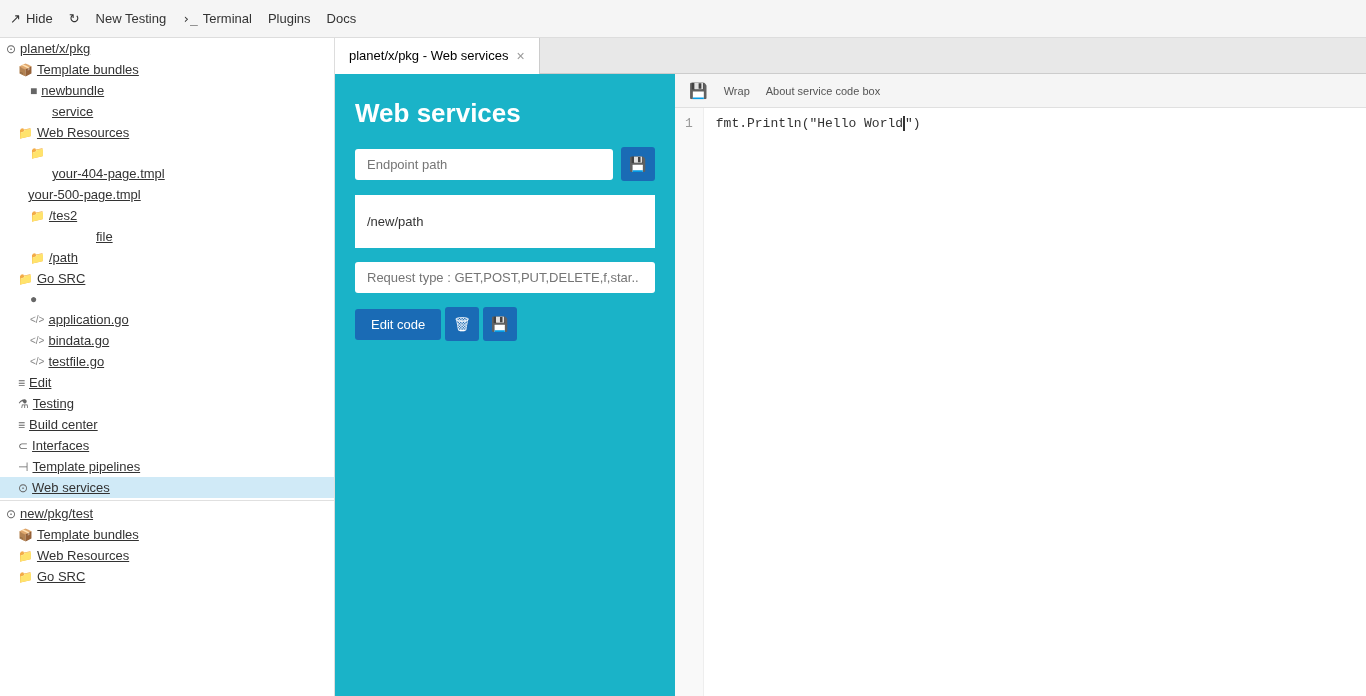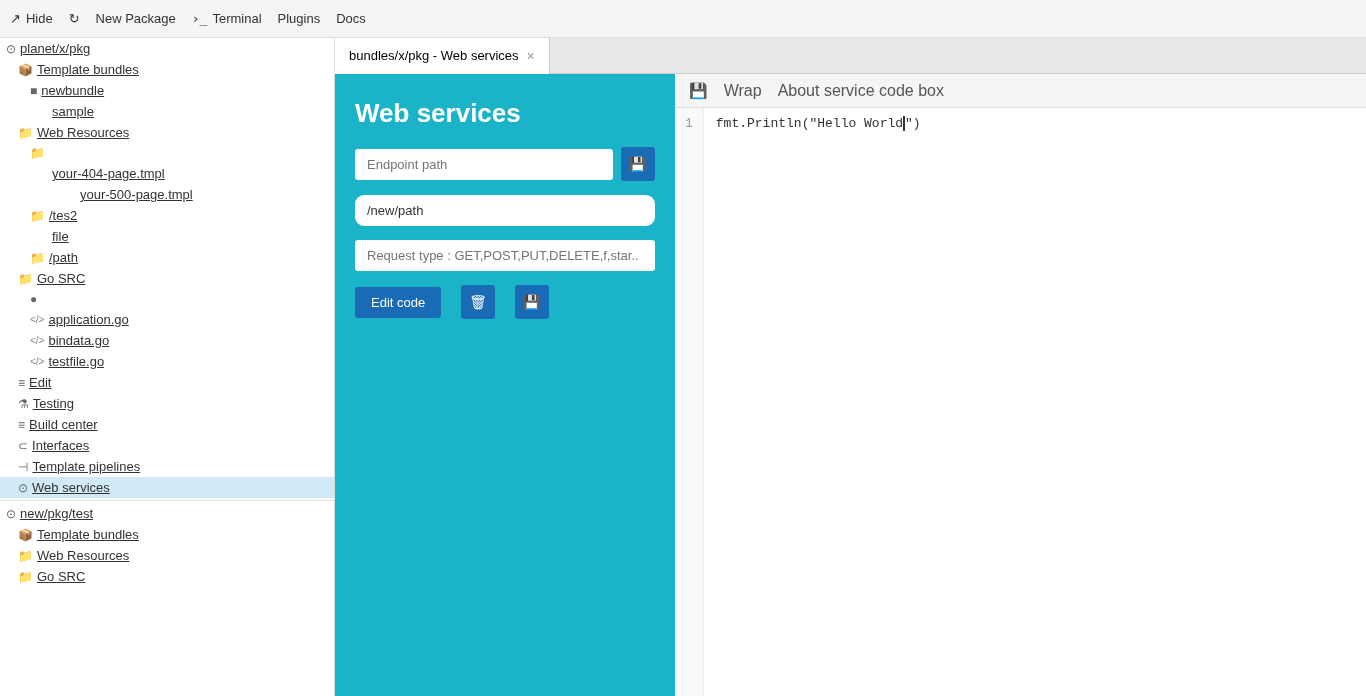--- a/index.html
+++ b/index.html
@@ -54,44 +54,44 @@
     .ws-input {
       flex: 1; padding: 8px 12px; border: none; border-radius: 3px;
       font-size: 13px; background: #fff; color: #999; outline: none;
     }
     .ws-btn-save {
       background: #1a6bb5; color: #fff; border: none; border-radius: 3px;
       width: 34px; height: 34px; cursor: pointer; display: flex; align-items: center; justify-content: center;
       font-size: 14px; flex-shrink: 0;
     }
     .ws-input-full {
-      width: 100%; padding: 8px 12px; border: none; border-radius: 9px;
+      width: 100%; padding: 19px 12px; border: none; border-radius: 0;
       font-size: 13px; background: #fff; color: #333; outline: none;
     }
     .ws-input-placeholder {
       width: 100%; padding: 8px 12px; border: none; border-radius: 3px;
       font-size: 13px; background: #fff; color: #999; outline: none;
     }
-    .ws-actions { display: flex; gap: 20px; align-items: center; }
+    .ws-actions { display: flex; gap: 4px; align-items: center; }
     .ws-btn-edit {
       background: #1a6bb5; color: #fff; border: none; border-radius: 3px;
       padding: 8px 16px; cursor: pointer; font-size: 13px; font-weight: 500;
     }
     .ws-btn-icon {
       background: #1a6bb5; color: #fff; border: none; border-radius: 3px;
       width: 34px; height: 34px; cursor: pointer; display: flex; align-items: center; justify-content: center; font-size: 14px;
     }
 
     
     .code-panel { flex: 1; display: flex; flex-direction: column; background: #fff; overflow: hidden; }
     .code-toolbar {
       display: flex; align-items: center; padding: 6px 14px; background: #f5f5f5;
       border-bottom: 1px solid #e0e0e0; gap: 16px; height: 34px; flex-shrink: 0;
     }
-    .code-toolbar-btn { color: #555; cursor: pointer; font-size: 16px; }
+    .code-toolbar-btn { color: #555; cursor: pointer; font-size: 11px; }
     .code-area { flex: 1; display: flex; overflow: hidden; font-family: 'Courier New', monospace; font-size: 13px; }
     .line-numbers { padding: 8px 10px; background: #f9f9f9; border-right: 1px solid #eee; color: #999; text-align: right; user-select: none; }
     .code-content { flex: 1; padding: 8px 12px; color: #333; white-space: pre; overflow: auto; }
     .code-cursor { border-right: 2px solid #333; animation: blink 1s infinite; }
     @keyframes blink { 0%, 100% { opacity: 1; } 50% { opacity: 0; } }
 
     
     ::-webkit-scrollbar { width: 6px; height: 6px; }
     ::-webkit-scrollbar-track { background: #f1f1f1; }
     ::-webkit-scrollbar-thumb { background: #ccc; border-radius: 3px; }
@@ -103,21 +103,21 @@
 
 <div class="toolbar">
   <div class="toolbar-item">
     <span>↗</span>
     <span>Hide</span>
   </div>
   <div class="toolbar-item">
     <span>↻</span>
   </div>
   <div class="toolbar-item">
-    <span>New Package</span>
+    <span>New Testing</span>
   </div>
   <div class="toolbar-item">
     <span style="font-family:monospace">›_</span>
     <span>Terminal</span>
   </div>
   <div class="toolbar-item">
     <span>Plugins</span>
   </div>
   <div class="toolbar-item">
     <span>Docs</span>
@@ -137,47 +137,47 @@
       <span class="tree-icon">📦</span>
       <span class="label">Template bundles</span>
     </div>
 
     <div class="tree-item" style="padding-left:30px;">
       <span class="tree-icon">■</span>
       <span class="label">newbundle</span>
     </div>
 
     <div class="tree-item" style="padding-left:52px;">
-      <span class="label">sample</span>
+      <span class="label">service</span>
     </div>
 
     <div class="tree-item" style="padding-left:18px;">
       <span class="tree-icon">📁</span>
       <span class="label">Web Resources</span>
     </div>
 
     <div class="tree-item" style="padding-left:30px;">
       <span class="tree-icon">📁</span>
     </div>
 
 
     <div class="tree-item" style="padding-left:52px;">
       <span class="label">your-404-page.tmpl</span>
     </div>
 
-    <div class="tree-item" style="padding-left:80px;">
+    <div class="tree-item" style="padding-left:28px;">
       <span class="label">your-500-page.tmpl</span>
     </div>
 
     <div class="tree-item" style="padding-left:30px;">
       <span class="tree-icon">📁</span>
       <span class="label">/tes2</span>
     </div>
 
-    <div class="tree-item" style="padding-left:52px;">
+    <div class="tree-item" style="padding-left:52px;margin-left:44px;">
       <span class="label">file</span>
     </div>
 
     <div class="tree-item" style="padding-left:30px;">
       <span class="tree-icon">📁</span>
       <span class="label">/path</span>
     </div>
 
     <div class="tree-item" style="padding-left:18px;">
       <span class="tree-icon">📁</span>
@@ -253,21 +253,21 @@
     <div class="tree-item" style="padding-left:18px;">
       <span class="tree-icon">📁</span>
       <span class="label">Go SRC</span>
     </div>
   </div>
 
   <div class="content">
 
     <div class="tab-bar">
       <div class="tab">
-        <span>bundles/x/pkg - Web services</span>
+        <span>planet/x/pkg - Web services</span>
         <span class="tab-close">×</span>
       </div>
     </div>
 
     <div class="panel-area">
 
       <div class="ws-panel">
         <div class="ws-title">Web services</div>
 
         <div class="ws-row">

